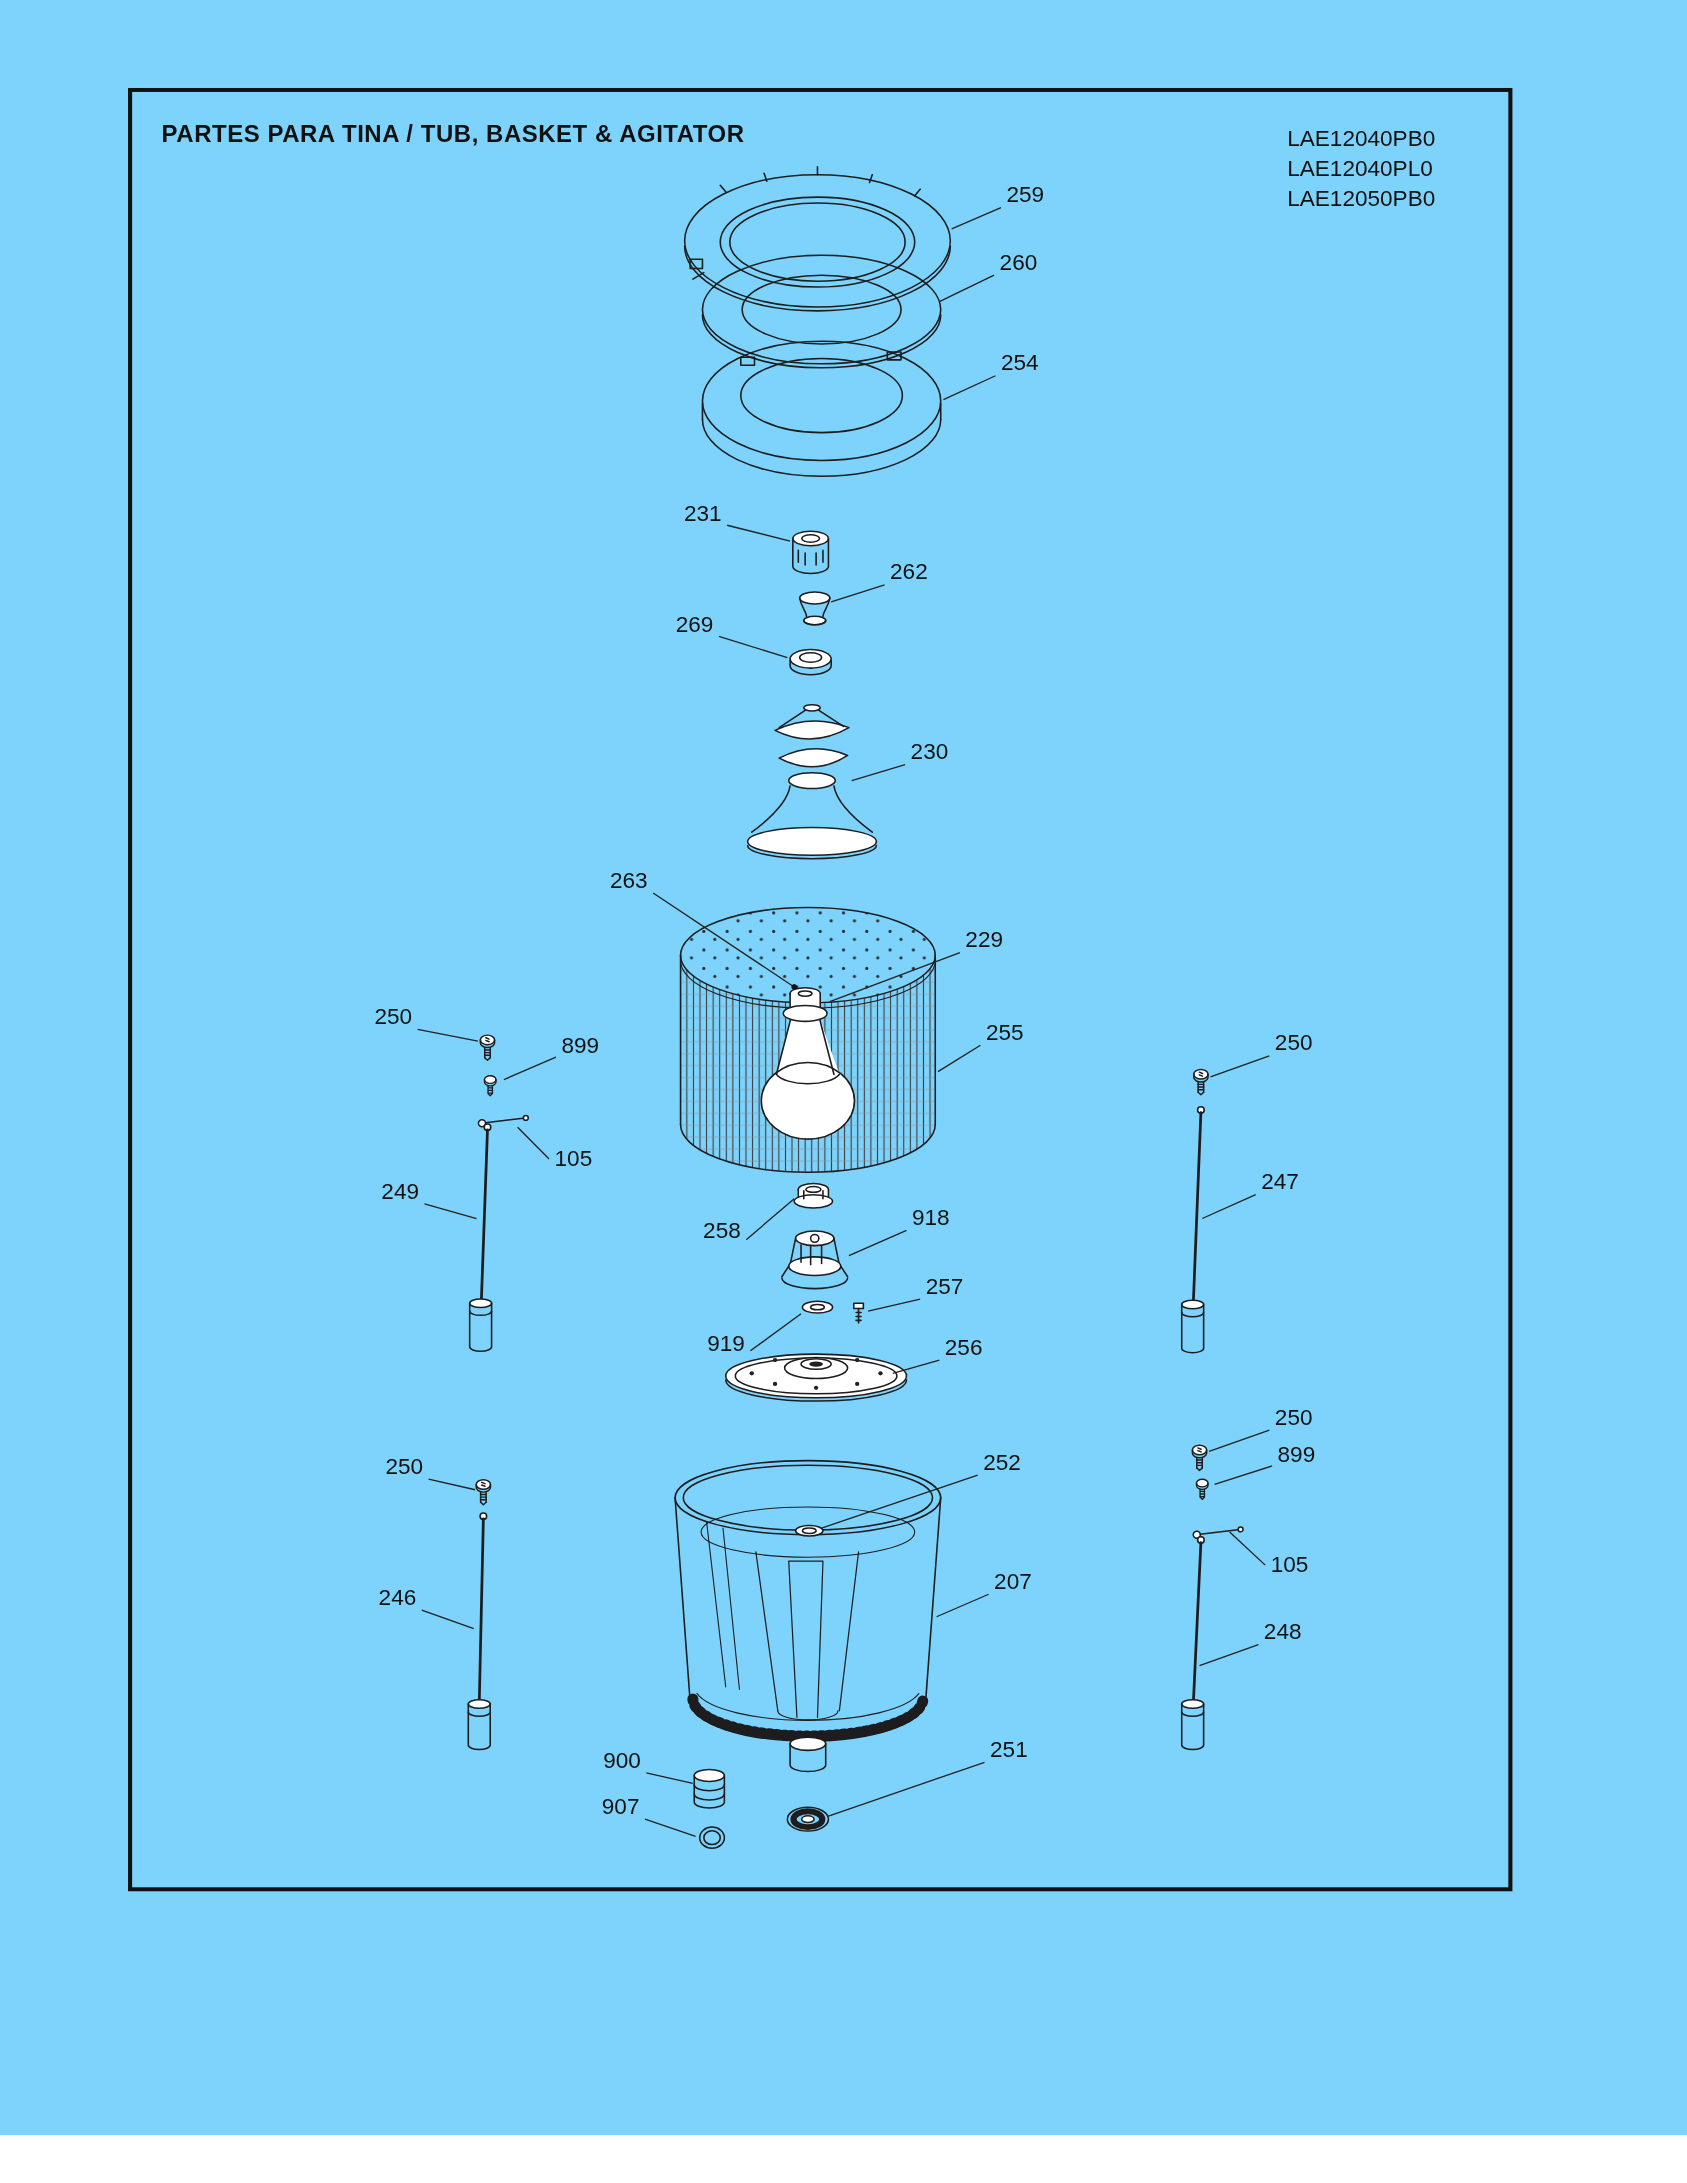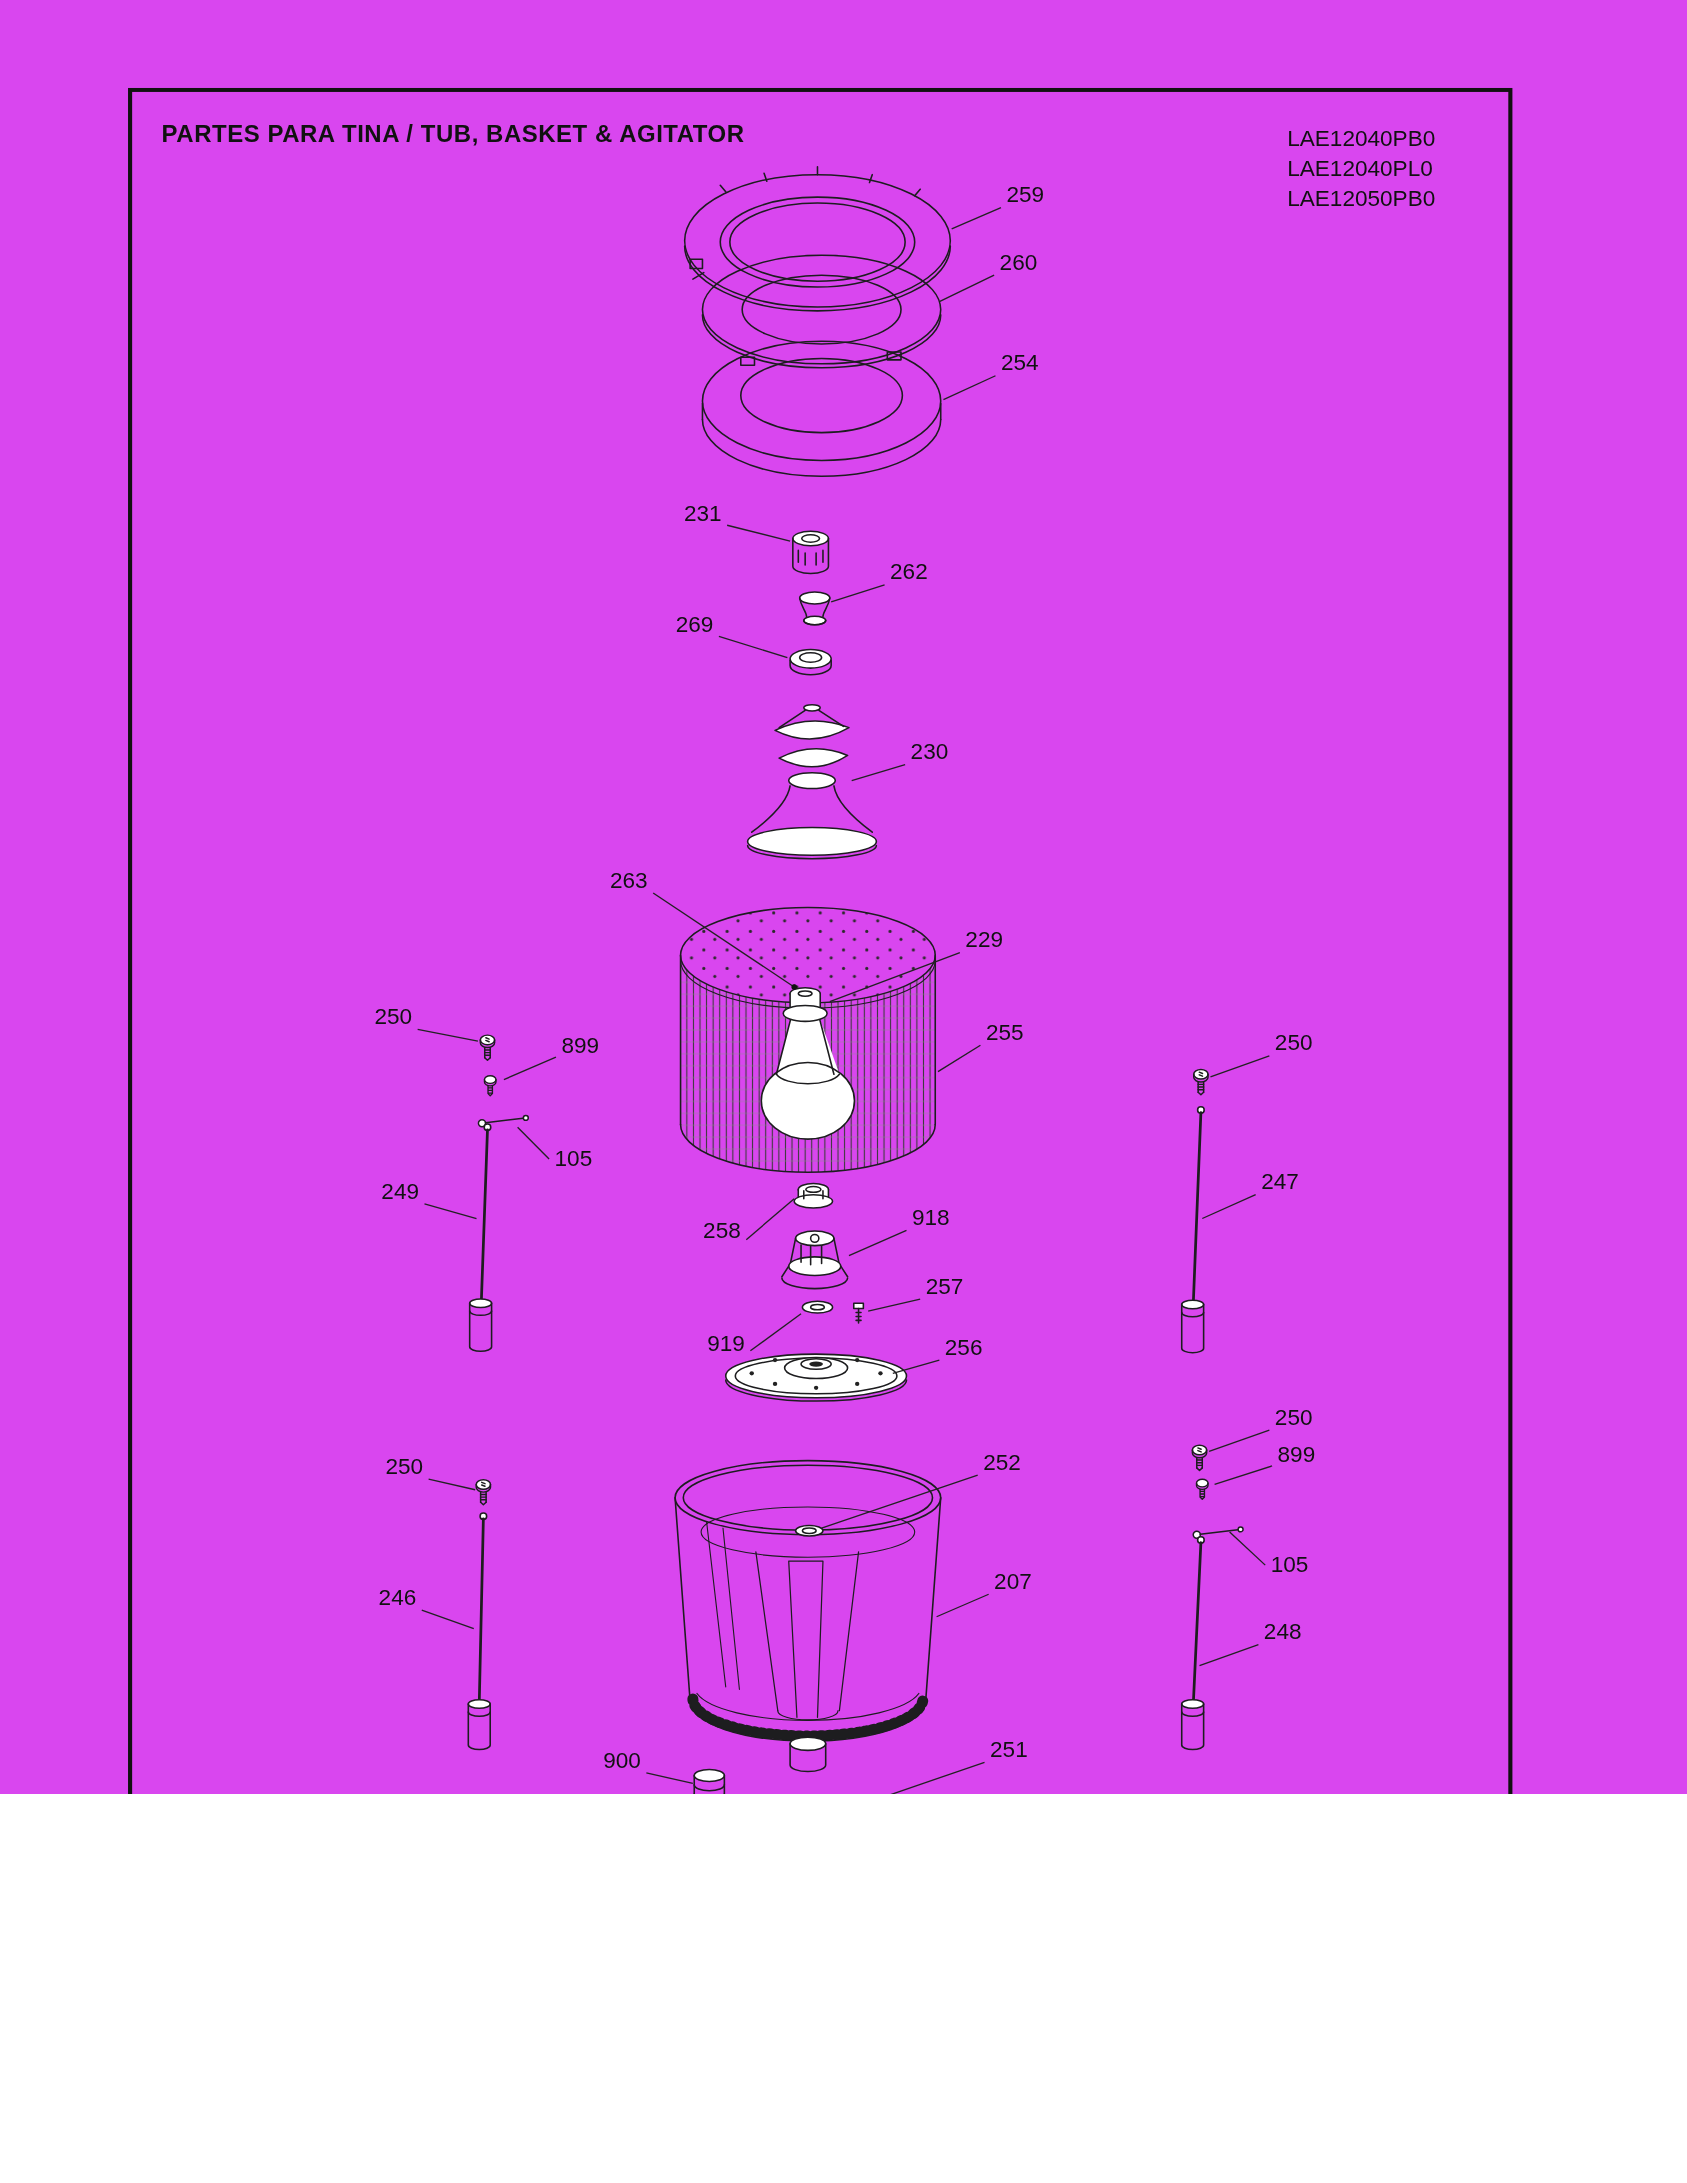--- a/index.html
+++ b/index.html
@@ -2,22 +2,22 @@
 <html style="font-size:10.6px"><head>
 <meta charset="utf-8">
 <style>
   html, body {
     margin: 0; padding: 0;
     background: #ffffff;
   }
   .page {
     position: relative;
     width: 1687px;
-    height: 1794px;
-    background: #d946ef;
+    height: 2135px;
+    background: #7dd3fc;
     overflow: hidden;
   }
   svg { position: absolute; left: 0; top: 0; }
   .title-text {
     font-family: "Liberation Sans", sans-serif;
     font-size: 17.5px;
     font-weight: bold;
     fill: #111;
     letter-spacing: 0.4px;
   }

